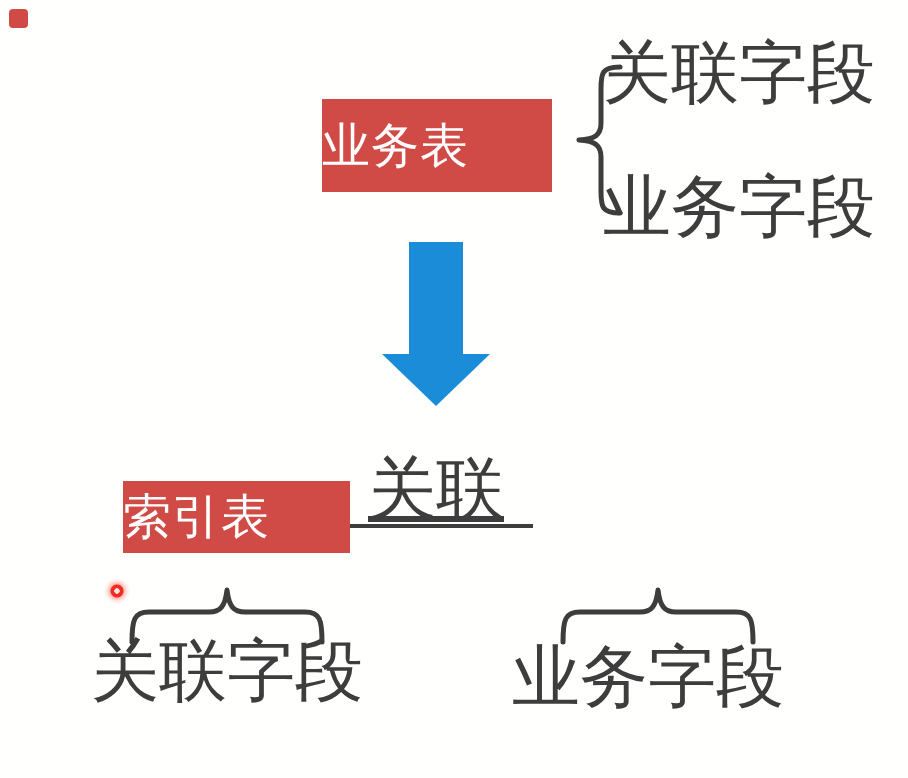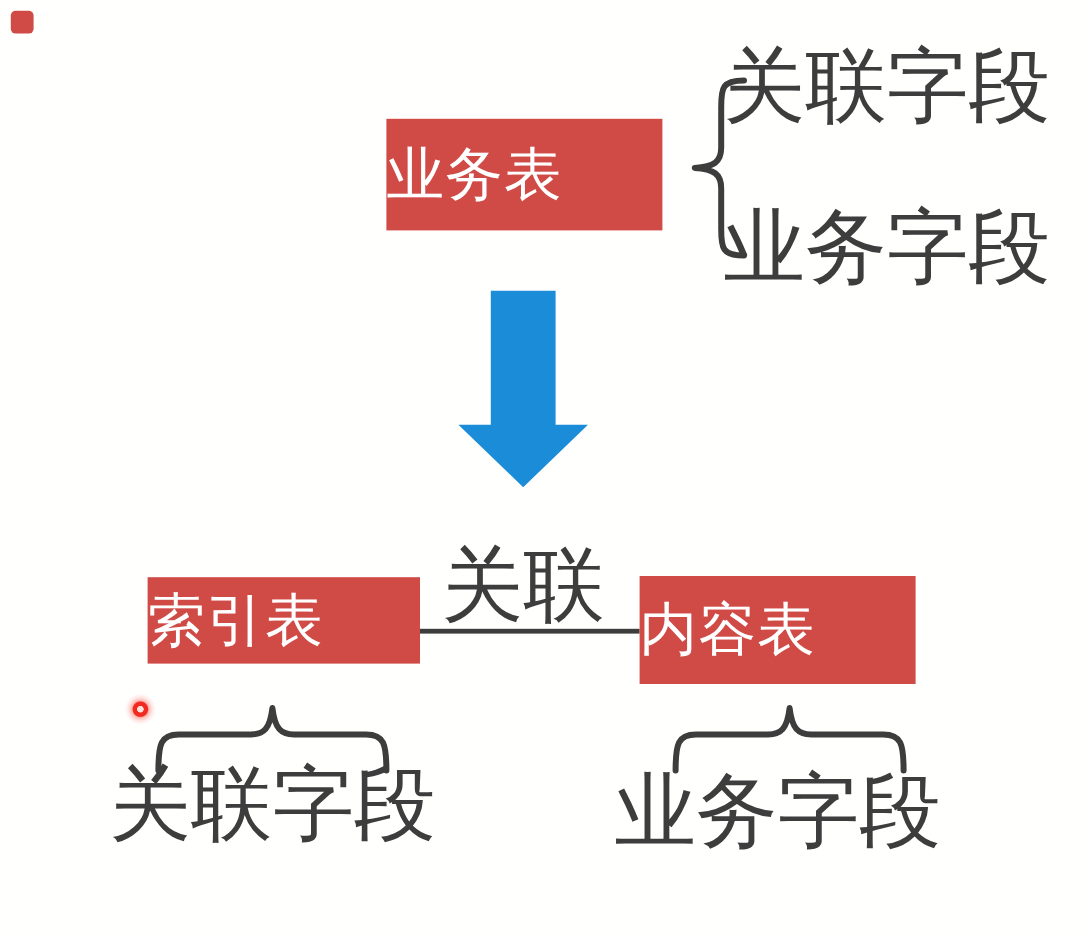--- a/index.html
+++ b/index.html
@@ -41,21 +41,21 @@
   .diagram-label{
     position:absolute;
     font-size:68px;
     line-height:54px;
     color:var(--ink);
     white-space:nowrap;
     transform:translateX(-50%);
   }
   .lbl-top-field1{left:739px;top:45px;}
   .lbl-top-field2{left:739px;top:179px;}
-  .lbl-relation{left:436px;top:461px;}
+  .lbl-relation{left:436px;top:461px;text-decoration:underline;}
   .lbl-bottom-left{left:227px;top:643px;}
   .lbl-bottom-right{left:648px;top:649px;}
 
   .brace svg{display:block;}
   .brace path{
     fill:none;
     stroke:var(--ink);
     stroke-width:5;
     stroke-linecap:round;
     stroke-linejoin:round;
@@ -108,23 +108,20 @@
     </svg>
   </div>
 
   <div class="diagram-label lbl-relation">关联</div>
   <div class="connector-line"></div>
 
   <div class="table-box box-index">
     <span>索引表</span>
   </div>
 
-  <div class="table-box box-content">
-    <span>内容表</span>
-  </div>
 
   <div class="laser-dot"></div>
 
   <div class="brace brace-under-left">
     <svg viewBox="0 0 200 64" width="200" height="64">
       <path d="M5,60 C5,38 7,30 22,30 L82,30 C93,30 98,25 100,8 C102,25 107,30 118,30 L178,30 C193,30 195,38 195,60"></path>
     </svg>
   </div>
   <div class="brace brace-under-right">
     <svg viewBox="0 0 200 64" width="200" height="64">

